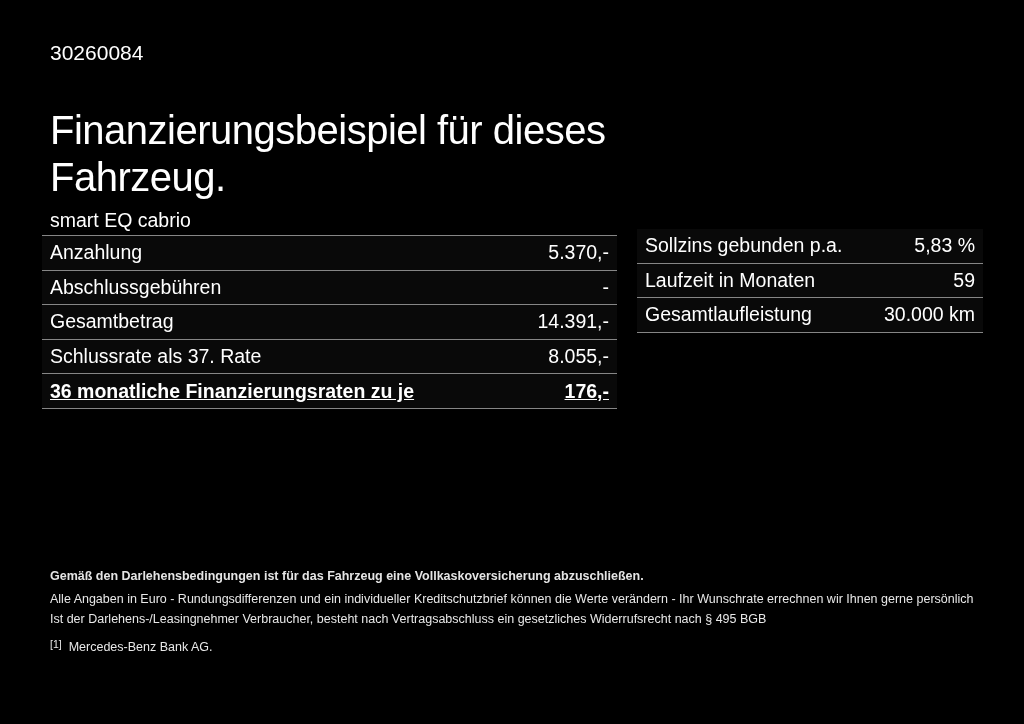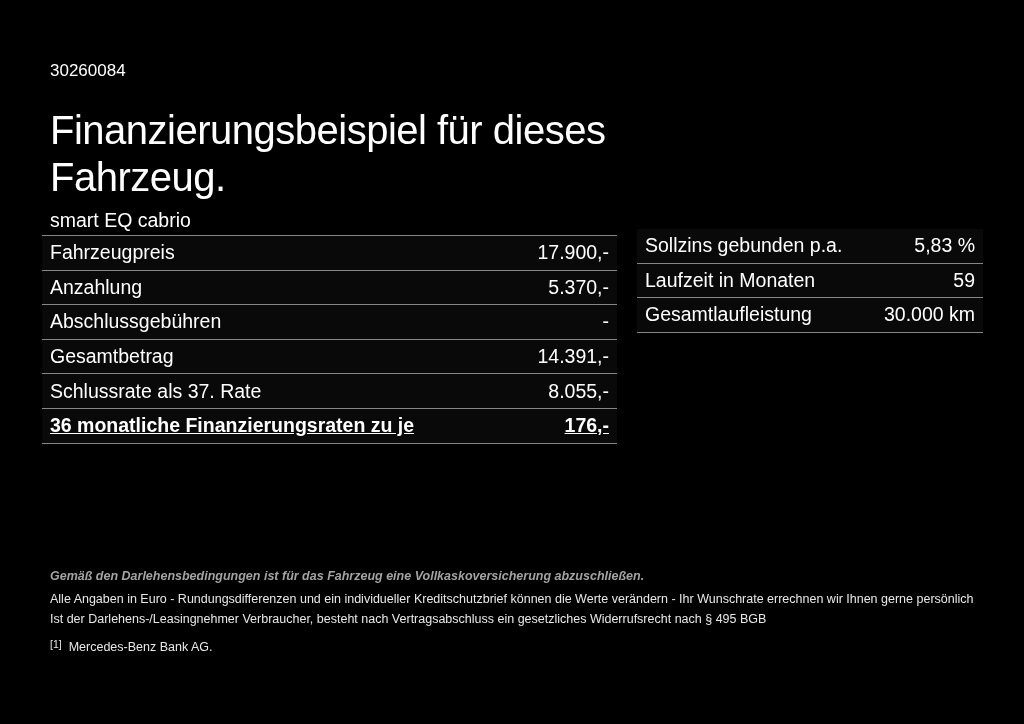--- a/index.html
+++ b/index.html
@@ -5,22 +5,22 @@
   html,body{margin:0;padding:0;background:#000;}
   .page{
     position:relative;
     width:1024px;height:724px;
     background:var(--bg,#000);
     color:var(--fg,#fff);
     font-family:"Liberation Sans","DejaVu Sans",sans-serif;
     overflow:hidden;
   }
   .doc-number{
-    position:absolute;left:50px;top:62px;
-    font-size:17px;line-height:18px;color:var(--fg,#fff);text-align:center;
+    position:absolute;left:50px;top:44px;
+    font-size:21px;line-height:18px;color:var(--fg,#fff);text-align:center;
   }
   .title{
     position:absolute;left:50px;top:80px;
     font-size:40px;line-height:47px;font-weight:400;
     letter-spacing:-0.5px;color:var(--fg,#fff);
   }
   
   .left-table{
     position:absolute;left:42px;top:201px;width:575px;
   }
@@ -45,21 +45,21 @@
   .trow .tvalue{text-align:right;white-space:nowrap;}
   .trow.bold{font-weight:bold;text-decoration:underline;}
   .tlabel sup{
     font-size:12px;line-height:0;position:relative;top:-1px;margin-left:3px;
   }
   
   .footer{
     position:absolute;left:50px;top:568px;width:930px;
     font-size:12.5px;color:#e8e8e8;
   }
-  .footer .f-bold{font-weight:bold;line-height:17px;margin-bottom:4px;color:#a3a3a3;font-style:italic;}
+  .footer .f-bold{font-weight:bold;line-height:17px;margin-bottom:4px;color:#e5e5e5;}
   .footer .f-line{line-height:20px;}
   .footnote{
     position:absolute;left:50px;top:639px;
     font-size:12.5px;line-height:16px;color:#e8e8e8;
   }
   .footnote .marker{
     font-size:10.5px;position:relative;top:-3px;margin-right:7px;
   }
 </style>
 </head>
@@ -67,24 +67,20 @@
 
 <div class="page">
 
   <div class="doc-number">30260084</div>
 
   <h1 class="title"><span>Finanzierungsbeispiel für dieses</span><br><span>Fahrzeug.</span></h1>
 
   <div class="left-table">
     <div class="thead">
       <span>smart EQ cabrio</span>
-    </div>
-    <div class="trow">
-      <span class="tlabel">Fahrzeugpreis</span>
-      <span class="tvalue">17.900,-</span>
     </div>
     <div class="trow">
       <span class="tlabel">Anzahlung</span>
       <span class="tvalue">5.370,-</span>
     </div>
     <div class="trow">
       <span class="tlabel">Abschlussgebühren</span>
       <span class="tvalue">-</span>
     </div>
     <div class="trow">

